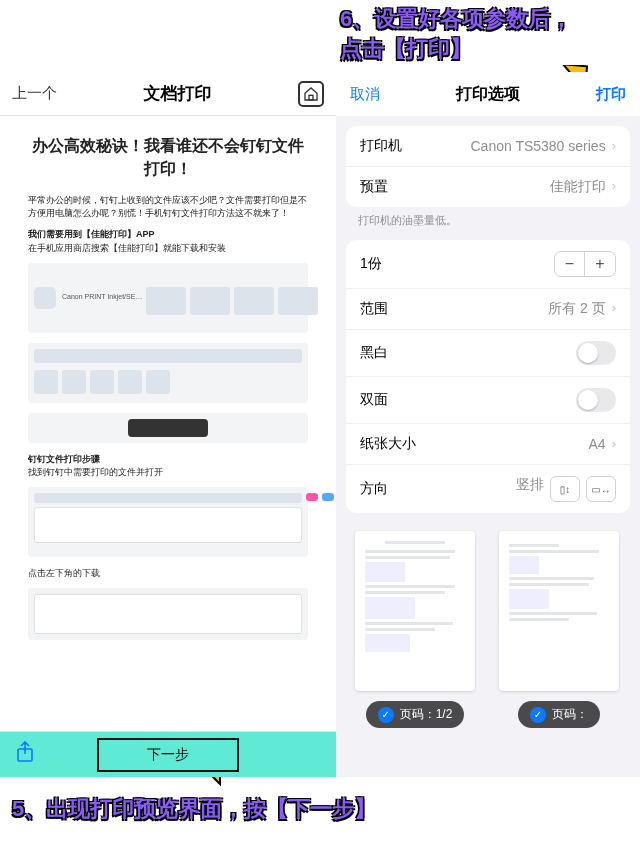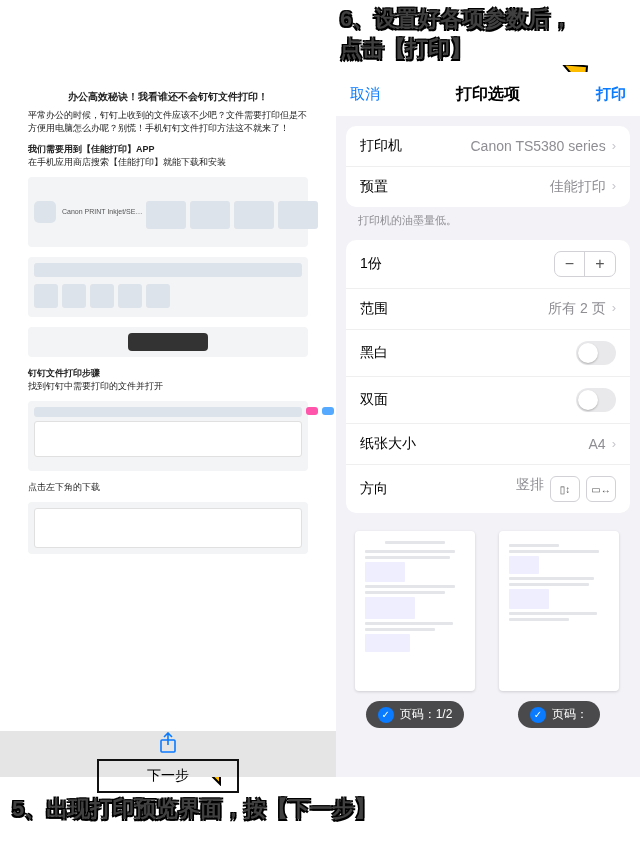--- a/index.html
+++ b/index.html
@@ -7,39 +7,39 @@
     width: 640px; height: 845px;
     background: #fff;
     font-family: -apple-system, "Helvetica Neue", Arial, sans-serif;
     position: relative; overflow: hidden;
     font-size: 13px; color: #000;
   }
   .left-pane { position: absolute; left: 0; top: 72px; width: 336px; height: 705px; background:#fff; }
   .right-pane { position: absolute; left: 336px; top: 72px; width: 304px; height: 705px; background:#f2f2f7; }
 
   
-  .anno { position:absolute; font-weight:800; font-size:22px; color:#404040;
+  .anno { position:absolute; font-weight:800; font-size:22px; color:#8b5cf6;
           text-shadow: -1.5px -1.5px 0 #000, 1.5px -1.5px 0 #000, -1.5px 1.5px 0 #000, 1.5px 1.5px 0 #000; line-height:1.35; }
   .arrow-y { position:absolute; }
   .arrow-y svg { display:block; }
   .highlight-box { position:absolute; border:4px solid #000; background:transparent; }
 
   
   .lhdr { height:44px; display:flex; align-items:center; justify-content:space-between; padding:0 12px; border-bottom:1px solid #e5e5e5; }
   .lhdr .back { font-size:15px; color:#333; }
   .lhdr .title { font-size:17px; font-weight:600; }
   .home-icon { width:26px; height:26px; border:2px solid #333; border-radius:5px; display:flex; align-items:center; justify-content:center; }
   .home-icon svg { width:16px; height:16px; }
   .doc-body { padding: 18px 28px; font-size:9px; color:#222; line-height:1.45; }
-  .doc-body .hline { font-weight:700; text-align:center; margin-bottom:4px; font-size:10px;}
+  .doc-body .hline { font-weight:700; text-align:center; margin-bottom:14px; font-size:16px;}
   .doc-body p { margin-bottom:8px; }
   .doc-body .bold { font-weight:700; }
   .imgph { background:#f3f4f6; border-radius:4px; margin:6px 0 10px 0; display:flex; flex-wrap:wrap; gap:4px; padding:6px; }
   .imgph .blk { background:#dde3ea; border-radius:3px; }
-  .lfooter { position:absolute; left:0; bottom:0; width:100%; height:46px; border-top:1px solid #e5e5e5; display:flex; align-items:center; justify-content:space-between; padding:0 16px; background:#e5e5e5;flex-direction:column;}
+  .lfooter { position:absolute; left:0; bottom:0; width:100%; height:46px; border-top:1px solid #e5e5e5; display:flex; align-items:center; justify-content:space-between; padding:0 16px; background:#5eead4;}
   .share-icon { color:#0a7aff; font-size:18px; }
   .nextbtn { border:2px solid #111; padding:6px 48px; font-size:14px; display:inline-block; }
 
   
   .rhdr { height:44px; display:flex; align-items:center; justify-content:space-between; padding:0 14px; background:#fff; }
   .rhdr .cancel { color:#0a7aff; font-size:15px; }
   .rhdr .rtitle { font-size:16px; font-weight:600; }
   .rhdr .print { color:#0a7aff; font-size:15px; font-weight:600; }
   .group { background:#fff; margin:12px 10px 0 10px; border-radius:10px; overflow:hidden; }
   .row { display:flex; align-items:center; justify-content:space-between; padding:11px 14px; font-size:14px; border-top:1px solid #efeff0;gap:32px; }
@@ -80,20 +80,30 @@
 </div>
 <div class="highlight-box" style="left:594px; top:98px; width:44px; height:34px;"></div>
 
 <div class="arrow-y" style="left:202px; top:746px;">
 <svg width="50" height="40" viewBox="0 0 50 40">
       <polygon points="0,20 18,2 18,12 50,12 50,28 18,28 18,38" fill="#ffbd00" stroke="#000" stroke-width="2"></polygon>
     </svg>
 </div>
 
 <div class="left-pane">
+  <div class="lhdr">
+    <span class="back">上一个</span>
+    <span class="title">文档打印</span>
+    <span class="home-icon">
+      <svg viewBox="0 0 24 24" fill="none" stroke="#333" stroke-width="2">
+          <path d="M3 11 L12 3 L21 11 V21 H3 Z"></path>
+          <rect x="9" y="14" width="6" height="7"></rect>
+        </svg>
+    </span>
+  </div>
   <div class="doc-body">
     <div class="hline">办公高效秘诀！我看谁还不会钉钉文件打印！</div>
     <p>平常办公的时候，钉钉上收到的文件应该不少吧？文件需要打印但是不方便用电脑怎么办呢？别慌！手机钉钉文件打印方法这不就来了！</p>
     <p><span class="bold">我们需要用到【佳能打印】APP</span><br>
        <span>在手机应用商店搜索【佳能打印】就能下载和安装</span></p>
     <div class="imgph" style="height:70px; flex-direction:column; justify-content:center;">
       <div style="display:flex; gap:6px; align-items:center;">
         <div class="blk" style="width:22px;height:22px;border-radius:5px;"></div>
         <div style="font-size:7px;color:#555;">Canon PRINT Inkjet/SE…</div>
       </div>

